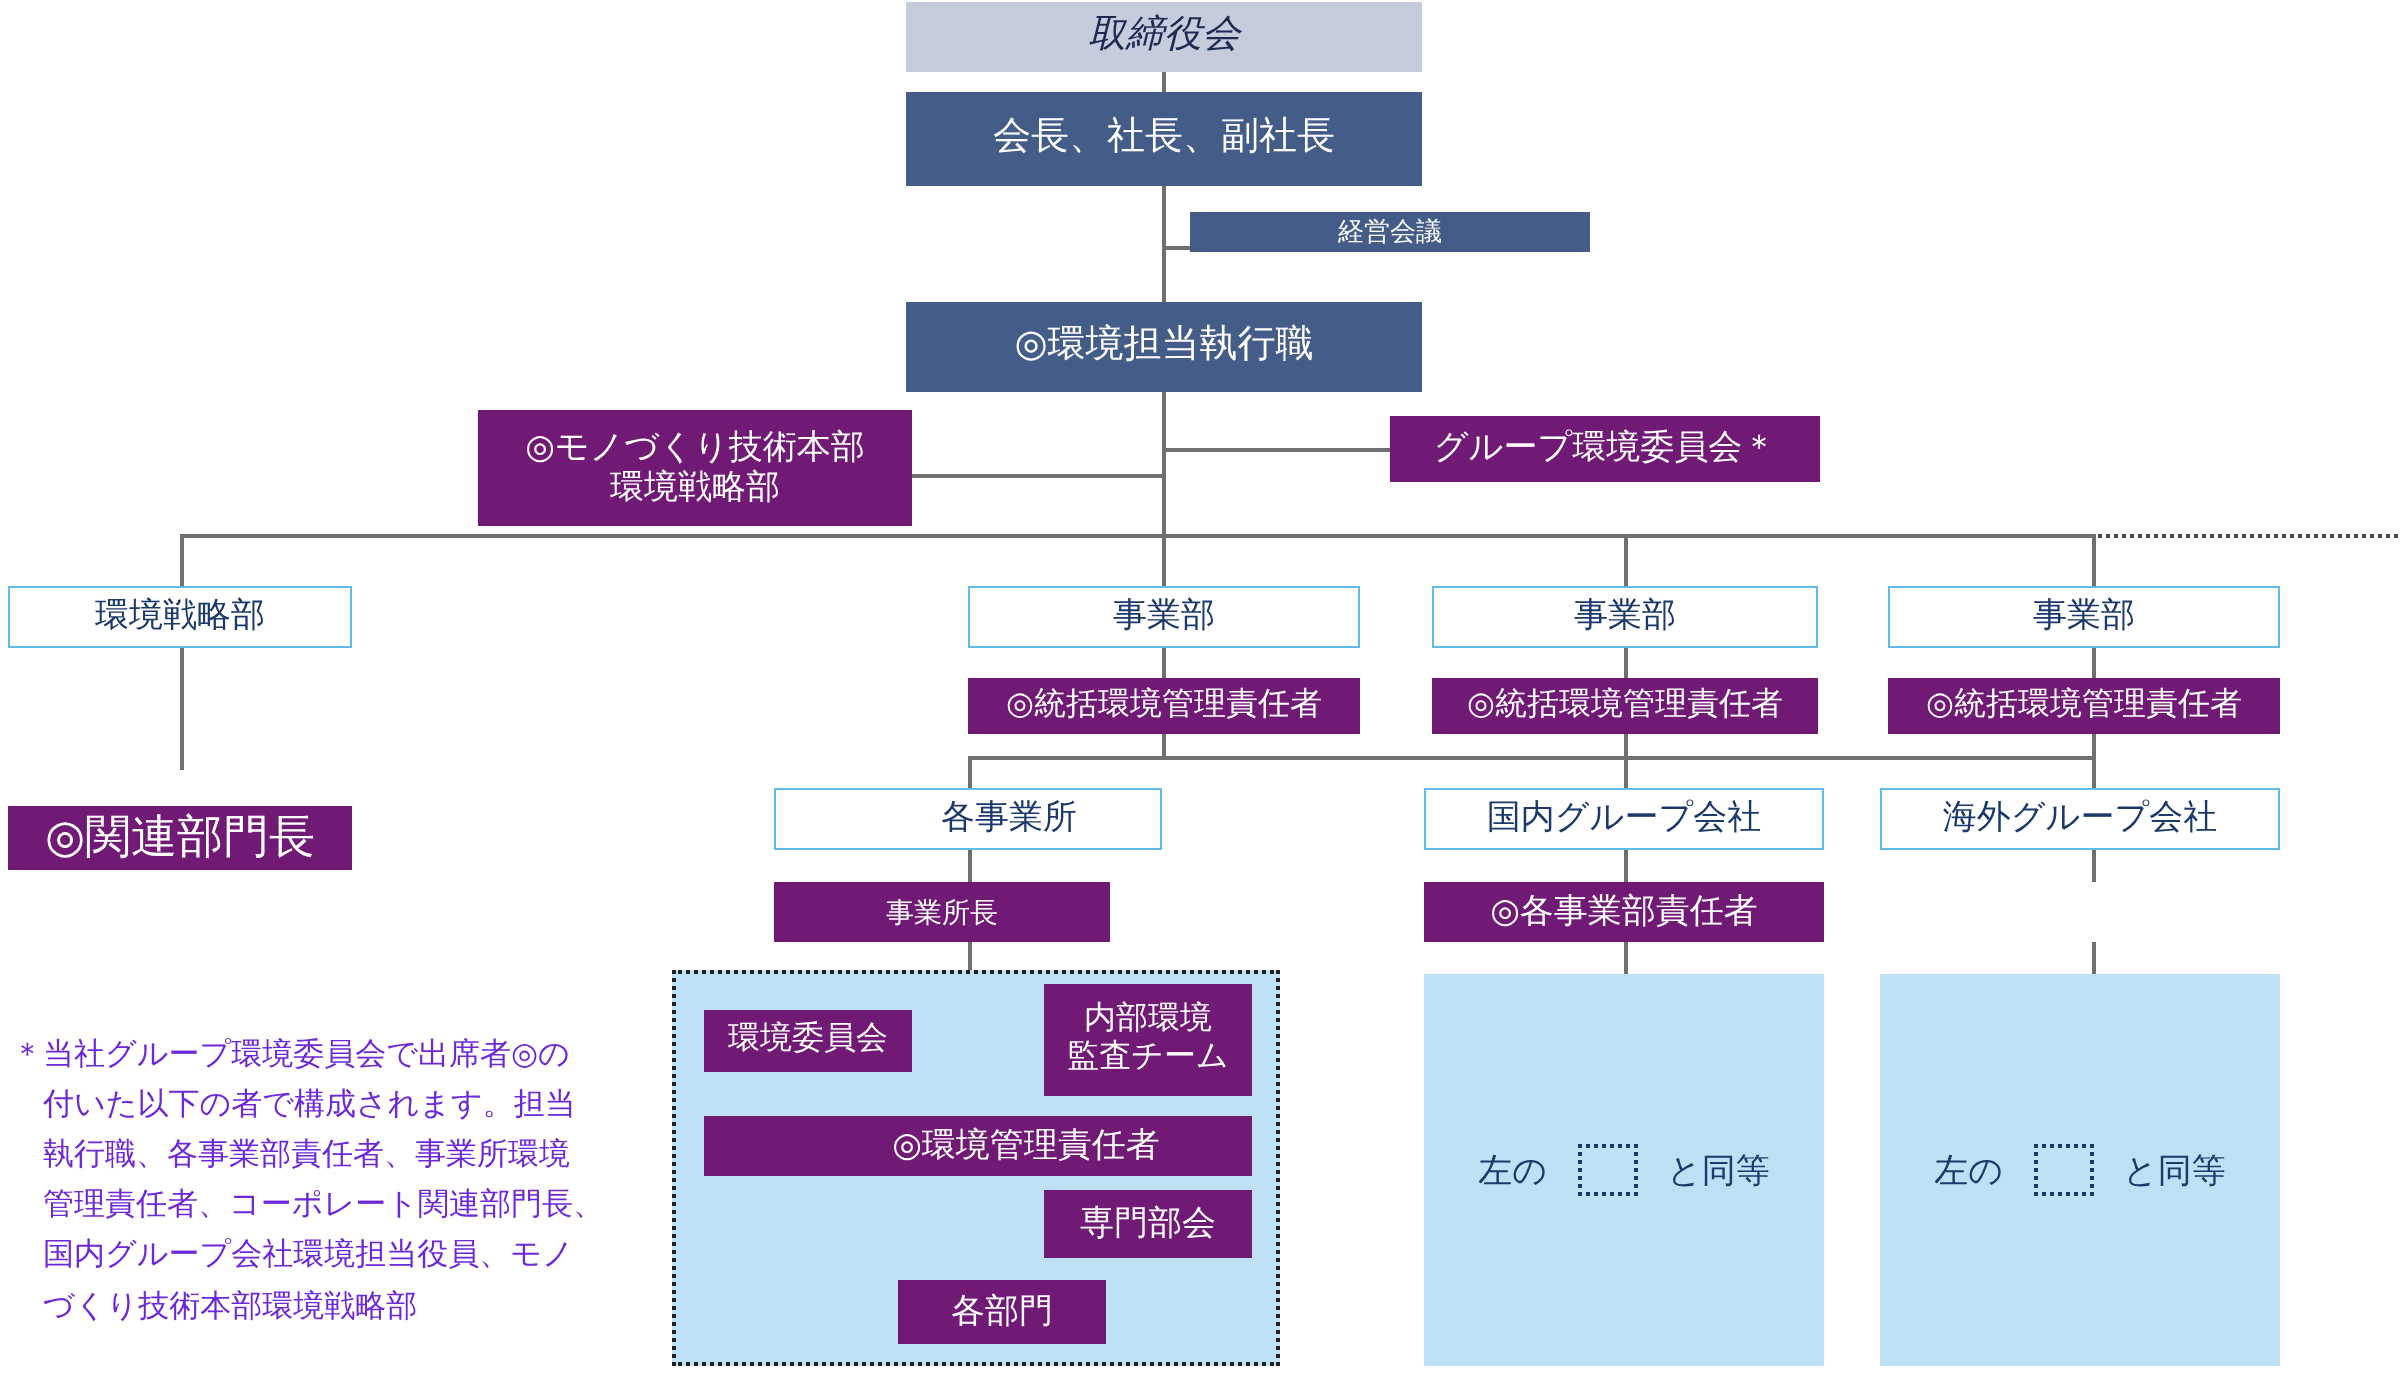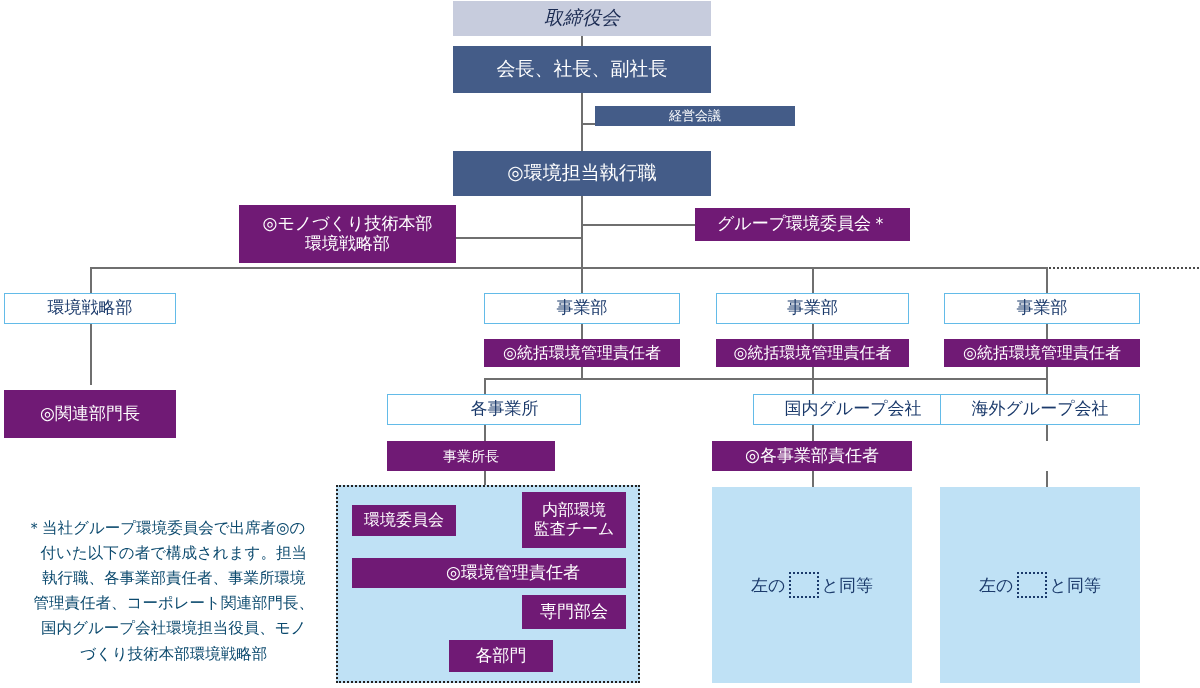--- a/index.html
+++ b/index.html
@@ -76,35 +76,35 @@
     position: absolute;
     box-sizing: border-box;
     background: #bfe1f5;
     border: 2.5px dotted #222222;
     z-index: 2;
   }
 
   
   .footnote {
     position: absolute;
-    color: #0c4a6e;
+    color: #6d28d9;
     font-size: 15.5px;
     line-height: 1.62;
     white-space: pre-line;
-    text-align: center;
+    text-align: left;
     z-index: 5;
   }
 
   
   .same-as {
     position: absolute;
     display: flex;
     align-items: center;
     justify-content: center;
-    gap: 0;
+    gap: 12px;
     color: #1b3a6b;
     font-size: 17px;
     z-index: 6;
     border-radius: 21px;
   }
   .dotbox {
     display: inline-block;
     width: 30px;
     height: 26px;
     box-sizing: border-box;
@@ -194,21 +194,21 @@
 
   <div class="node fill-navy" style="left:453px; top:151px; width:258px; height:45px; font-size:19px;">◎環境担当執行職</div>
 
   <div class="node fill-blue" style="left:239px; top:205px; width:217px; height:58px; font-size:17px;">◎モノづくり技術本部
 環境戦略部</div>
 
   <div class="node fill-blue" style="left:695px; top:208px; width:215px; height:33px; font-size:17px;">グループ環境委員会＊</div>
 
   <div class="node fill-white" style="left:4px; top:293px; width:172px; height:31px; font-size:17px;">環境戦略部</div>
 
-  <div class="node fill-blue" style="left:4px; top:390px; width:172px; height:48px; font-size:17px;">◎関連部門長</div>
+  <div class="node fill-blue" style="left:4px; top:403px; width:172px; height:32px; font-size:23px;">◎関連部門長</div>
 
   <div class="node fill-white" style="left:484px; top:293px; width:196px; height:31px; font-size:17px;">事業部</div>
   <div class="node fill-white" style="left:716px; top:293px; width:193px; height:31px; font-size:17px;">事業部</div>
   <div class="node fill-white" style="left:944px; top:293px; width:196px; height:31px; font-size:17px;">事業部</div>
 
   <div class="node fill-blue" style="left:484px; top:339px; width:196px; height:28px; font-size:16px;">◎統括環境管理責任者</div>
   <div class="node fill-blue" style="left:716px; top:339px; width:193px; height:28px; font-size:16px;">◎統括環境管理責任者</div>
   <div class="node fill-blue" style="left:944px; top:339px; width:196px; height:28px; font-size:16px;">◎統括環境管理責任者</div>
 
   <div class="node fill-white" style="left:387px; top:394px; width:194px; height:31px; font-size:17px;padding-left:41px;">各事業所</div>
@@ -217,21 +217,21 @@
   <div class="node fill-blue" style="left:352px; top:505px; width:104px; height:31px; font-size:16px;">環境委員会</div>
   <div class="node fill-blue" style="left:522px; top:492px; width:104px; height:56px; font-size:16px;">内部環境
 監査チーム</div>
 
   <div class="node fill-blue" style="left:352px; top:558px; width:274px; height:30px; font-size:17px;padding-left:48px;">◎環境管理責任者</div>
 
   <div class="node fill-blue" style="left:522px; top:595px; width:104px; height:34px; font-size:17px;">専門部会</div>
 
   <div class="node fill-blue" style="left:434px; top:640px; width:104px; height:32px; font-size:17px;margin-left:15px;">各部門</div>
 
-  <div class="node fill-white" style="left:712px; top:394px; width:200px; height:31px; font-size:17px;margin-left:41px;">国内グループ会社</div>
+  <div class="node fill-white" style="left:712px; top:394px; width:200px; height:31px; font-size:17px;">国内グループ会社</div>
   <div class="node fill-white" style="left:940px; top:394px; width:200px; height:31px; font-size:17px;">海外グループ会社</div>
 
   <div class="node fill-blue" style="left:712px; top:441px; width:200px; height:30px; font-size:17px;">◎各事業部責任者</div>
 
   <div class="footnote" style="left:6px; top:515px; width:320px;">＊当社グループ環境委員会で出席者◎の
 　付いた以下の者で構成されます。担当
 　執行職、各事業部責任者、事業所環境
 　管理責任者、コーポレート関連部門長、
 　国内グループ会社環境担当役員、モノ
 　づくり技術本部環境戦略部</div>

